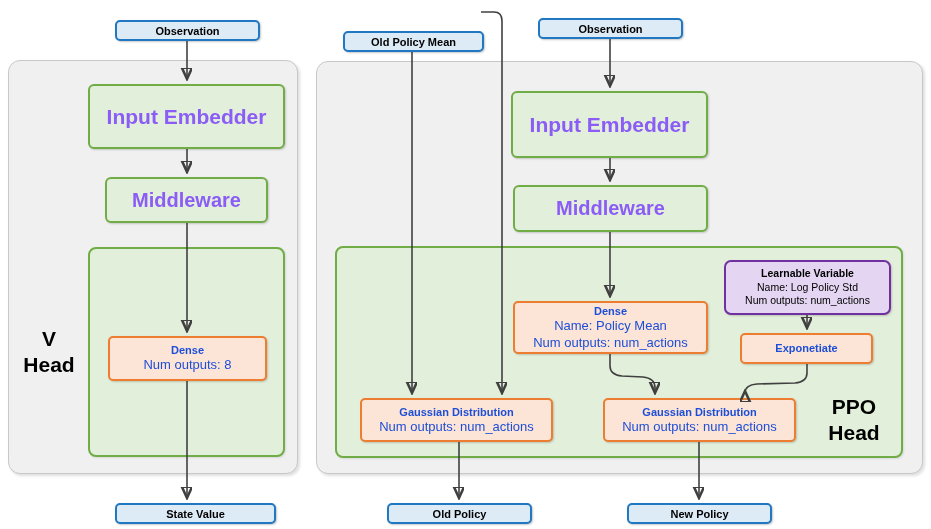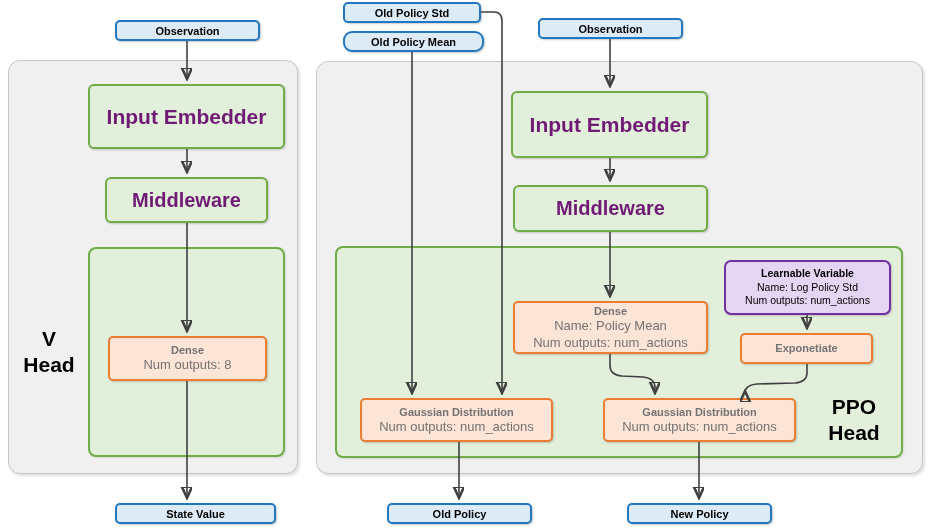--- a/index.html
+++ b/index.html
@@ -36,34 +36,34 @@
 
   
   .module {
     background: #e2efda;
     border: 2px solid #70ad47;
     border-radius: 6px;
     display: flex;
     align-items: center;
     justify-content: center;
     font-weight: bold;
-    color: #701a75;
+    color: #8b5cf6;
     box-shadow: 1px 1px 2px rgba(0,0,0,0.18);
   }
 
   
   .op {
     background: #fce4d6;
     border: 2px solid #ed7d31;
     border-radius: 5px;
     display: flex;
     flex-direction: column;
     align-items: center;
     justify-content: center;
-    color: #737373;
+    color: #1d4ed8;
     box-shadow: 1px 1px 2px rgba(0,0,0,0.18);
     text-align: center;
     line-height: 1.28;
   }
   .op .ttl { font-weight: bold; font-size: 11px; }
   .op .sub { font-weight: normal; font-size: 13px; }
 
   
   .var-box {
     background: #e4d6f2;
@@ -153,25 +153,22 @@
 
   <div class="abs group-box" style="left:316px; top:61px; width:607px; height:413px;"></div>
 
   <div class="abs green-box" style="left:335px; top:246px; width:568px; height:212px;"></div>
 
   <div class="abs head-label" style="left:812px; top:388px; width:84px; height:64px;">
     <span>PPO</span>
     <span>Head</span>
   </div>
 
-  <div class="abs io" style="left:343px; top:2px; width:138px; height:21px;">
-    <span>Old Policy Std</span>
-  </div>
-
-  <div class="abs io" style="left:343px; top:31px; width:141px; height:21px;border-radius:9px;">
+
+  <div class="abs io" style="left:343px; top:31px; width:141px; height:21px;">
     <span>Old Policy Mean</span>
   </div>
 
   <div class="abs io" style="left:538px; top:18px; width:145px; height:21px;">
     <span>Observation</span>
   </div>
 
   <div class="abs module" style="left:511px; top:91px; width:197px; height:67px; font-size:21px;">
     <span>Input Embedder</span>
   </div>

